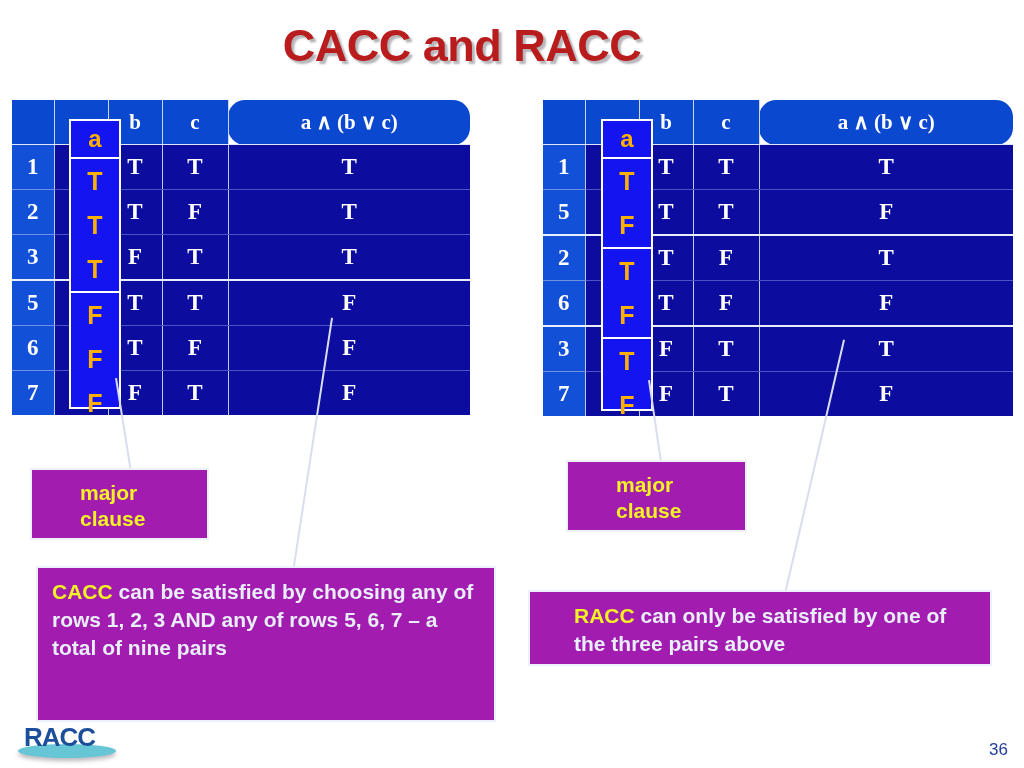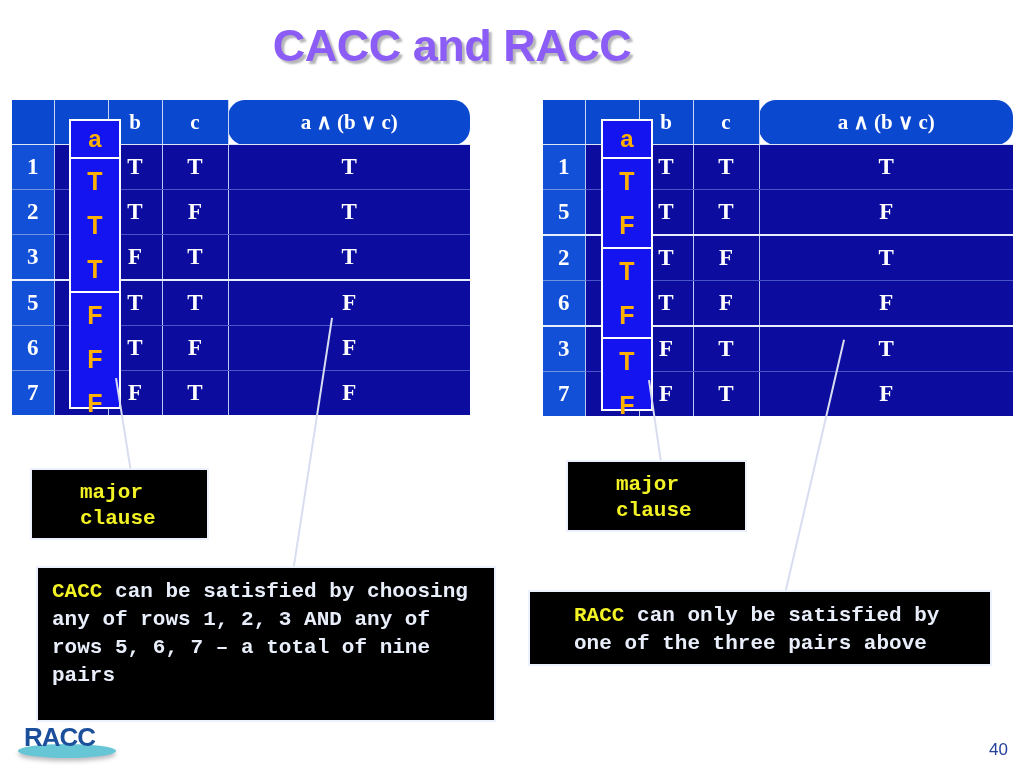--- a/index.html
+++ b/index.html
@@ -13,24 +13,25 @@
   #slide{position:absolute;left:0;top:0;width:1024px;height:768px;}
 
   
   .slide-title{
     position:absolute;
     left:0;top:20px;width:904px;
     text-align:center;
     font-family:"Liberation Sans", sans-serif;
     font-size:45px;
     font-weight:bold;
-    color:#8b5cf6;
+    color:#b91c1c;
     letter-spacing:-0.5px;
     text-shadow:3px 3px 2px rgba(120,120,130,0.55);
     white-space:nowrap;
+    padding-left:10px;
   }
 
   
   .ttable{
     position:absolute;
     border-collapse:collapse;
     font-family:"Liberation Serif", serif;
     table-layout:fixed;
   }
   .ttable td,.ttable th{
@@ -117,23 +118,23 @@
   }
   .ahl-group:last-child{border-bottom:0;}
   .ahl-row{height:44px;}
 
   #ahl-left{left:69px;top:119px;width:52px;height:290px;}
   #ahl-right{left:601px;top:119px;width:52px;height:292px;}
 
   
   .callout{
     position:absolute;
-    background:#000000;
+    background:#a21caf;
     box-sizing:border-box;
-    font-family:Liberation Mono, monospace;
+    font-family:Liberation Sans, sans-serif;
     font-weight:bold;
     color:#E9EEFB;
     z-index:8;
   }
   .callout.major{
     color:#F2F224;
     font-size:21px;
     line-height:1.25;
     padding:10px 0 10px 48px;
     box-shadow:0 0 0 2px rgba(235,240,252,0.9);
@@ -372,15 +373,15 @@
 
   <div class="callout note" id="note-right">
     <span class="hl">RACC</span><span> can only be satisfied by one of the three pairs above</span>
   </div>
 
   <div id="kaist-logo">
     <div class="dish"></div>
     <div class="wordmark">RACC</div>
   </div>
 
-  <div id="page-number">40</div>
+  <div id="page-number">36</div>
 
 </div>
 
 </body></html>

